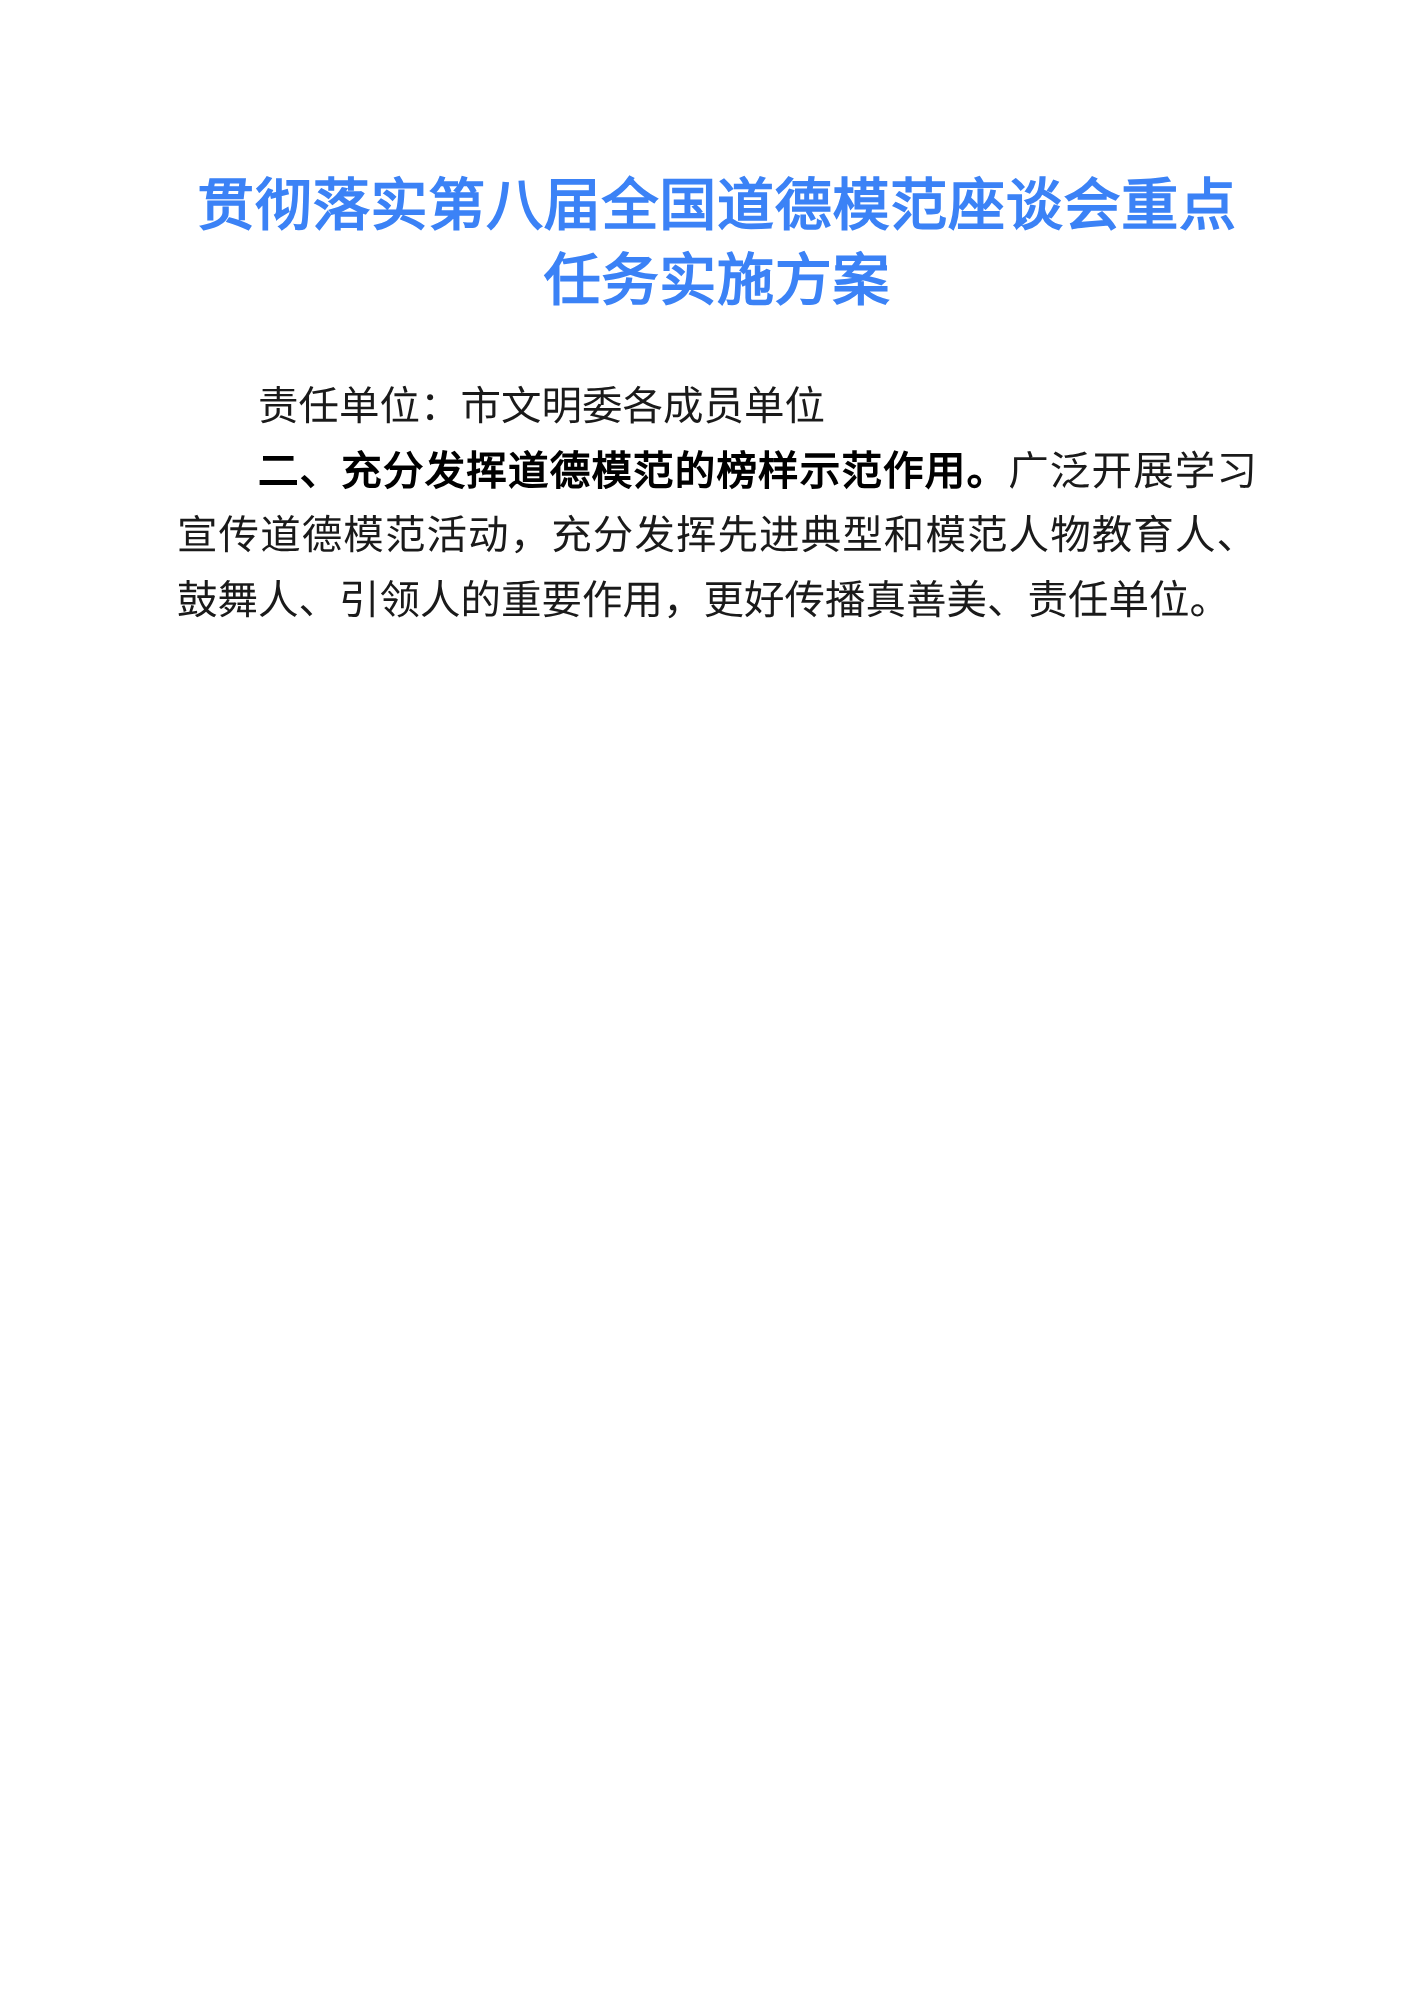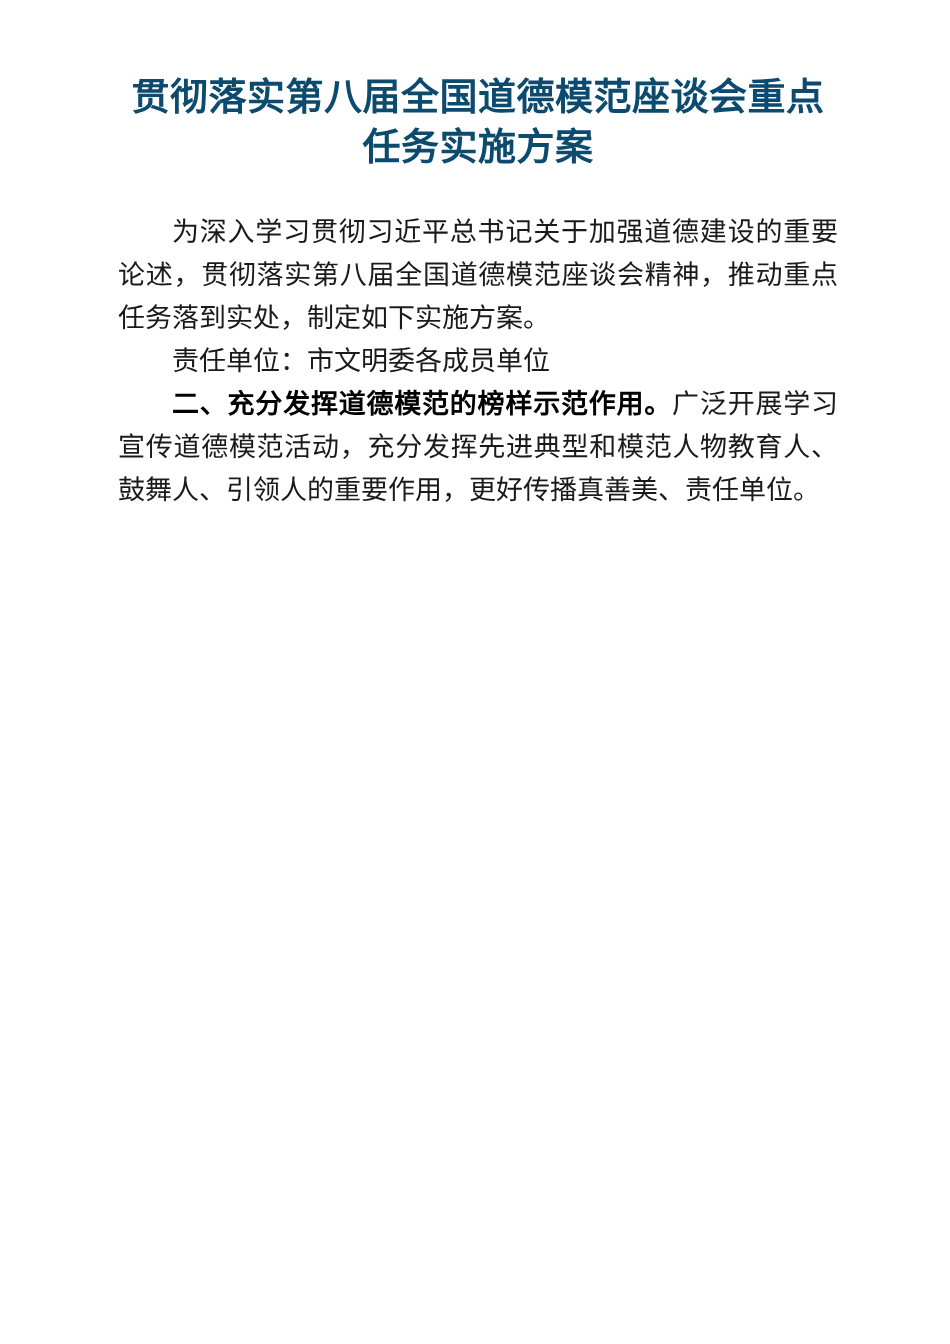--- a/index.html
+++ b/index.html
@@ -21,28 +21,28 @@
     padding: 0 112px 0 118px;
     font-family: "DejaVu Serif", "Liberation Serif", serif;
     color: #000000;
     -webkit-font-smoothing: antialiased;
   }
 
   
   .doc-title {
     width: 720px;
     margin: 0;
-    padding-top: 72px;
+    padding-top: 112px;
     font-family: "DejaVu Serif", "Liberation Serif", serif;
     font-weight: 700;
     font-size: 38px;
     line-height: 50px;
     letter-spacing: 0.5px;
     text-align: center;
-    color: #0c4a6e;
+    color: #3b82f6;
   }
 
   
   .body-block {
     width: 720px;
     margin: 0;
     padding: 0;
   }
 
   
@@ -110,21 +110,20 @@
 <body>
 
 <div class="page">
 
   <h1 class="doc-title">贯彻落实第八届全国道德模范座谈会重点任务实施方案</h1>
 
   <div class="spacer-title"></div>
 
   <div class="body-block">
 
-    <p class="para">为深入学习贯彻习近平总书记关于加强道德建设的重要论述，贯彻落实第八届全国道德模范座谈会精神，推动重点任务落到实处，制定如下实施方案。</p>
 
 
     <p class="para-resp">责任单位：市文明委各成员单位</p>
 
     <p class="para-mixed">
       <span class="lead">二、充分发挥道德模范的榜样示范作用。</span><span>广泛开展学习宣传道德模范活动，充分发挥先进典型和模范人物教育人、鼓舞人、引领人的重要作用，更好传播真善美、责任单位。</span>
     </p>
 
 
   </div>

